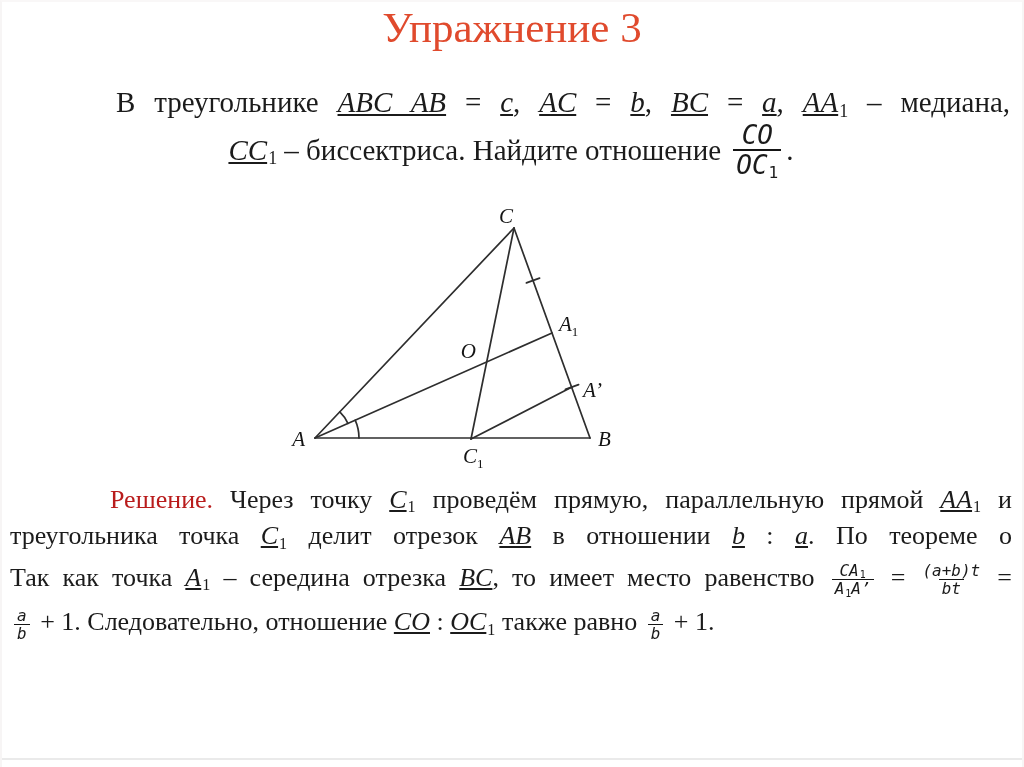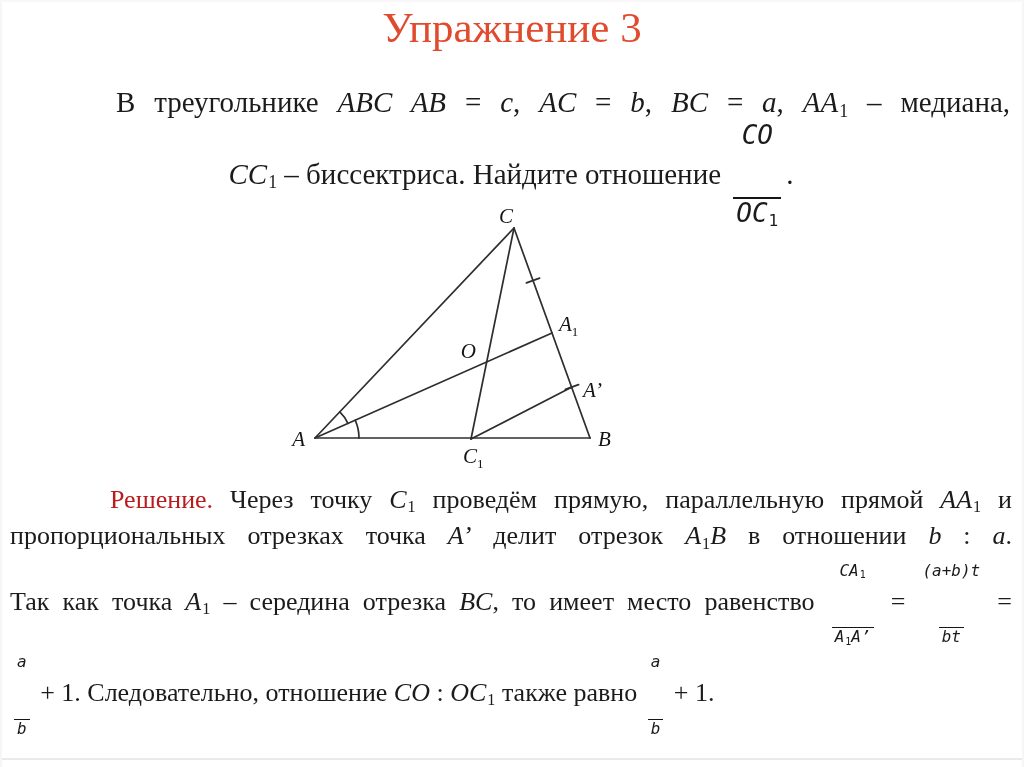--- a/index.html
+++ b/index.html
@@ -14,29 +14,29 @@
   }
   .title {
     position:absolute; top:2px; left:0; right:0; margin:0;
     text-align:center; font-size:43px; font-weight:normal; line-height:48px;
     color:#e04a2d;
   }
   .problem { position:absolute; left:10px; right:12px; top:79px; font-size:29px; }
   .pline { line-height:42px; }
   .p1 { text-align:justify; text-align-last:justify; text-indent:104px; height:42px; }
   .p2 { margin-top:1px; text-align:center; }
-  .v { font-style:italic; }
+  .v { font-style:italic;text-decoration:underline; }
   .red { color:#b91c1c; }
   .sb { font-size:62%; position:relative; top:0.26em; font-style:normal; margin-left:1px; }
   .frac {
     display:inline-flex; flex-direction:column; align-items:center;
     vertical-align:middle; line-height:1.08;
     font-family:"DejaVu Sans Mono", monospace; font-style:italic;
   }
-  .frac .den { border-top:2px solid #151515; padding:0 3px;margin-top:48px; }
+  .frac .den { border-top:2px solid #151515; padding:0 3px; }
   .problem .frac { font-size:26px; margin:0 5px; transform:translateY(-3px); }
   .sol { position:absolute; left:8px; right:10px; top:481px; font-size:26px; }
   .sol .ln { text-align:justify; text-align-last:justify; line-height:33.4px; }
   .sol .ln-first { text-indent:100px; }
   .sol .ln-tall { line-height:30px; padding-top:6px; }
   .sol .ln-last { text-align:left; text-align-last:auto; padding-top:8px; }
   .sol .frac { font-size:16px; margin:0 4px; }
   .sol .frac .den { border-top:1.5px solid #151515; }
   #figure { position:absolute; left:0; top:0; width:1024px; height:767px; }
   #figure line, #figure path { stroke:#2e2e2e; stroke-width:1.7; fill:none; stroke-linecap:round; }
@@ -74,21 +74,21 @@
       <text x="303" y="444" text-anchor="end">A</text>
       <text x="596" y="444" text-anchor="start">B</text>
       <text x="557" y="329" text-anchor="start">A<tspan class="figsub" dy="5">1</tspan></text>
       <text x="581" y="395" text-anchor="start">A’</text>
       <text x="474" y="356" text-anchor="end">O</text>
       <text x="461" y="461" text-anchor="start">C<tspan class="figsub" dy="5">1</tspan></text>
     </svg>
 
   <div class="sol">
     <div class="ln ln-first"><span class="red">Решение.</span> Через точку <span class="v">C</span><span class="sb">1</span> проведём прямую, параллельную прямой <span class="v">AA</span><span class="sb">1</span> и</div>
-    <div class="ln">пропорциональных отрезках точка <span class="v">A’</span> делит отрезок <span class="v">A</span><span class="sb">1</span><span class="v">B</span> в отношении <span class="v">b</span> : <span class="v">a</span>.</div>
+    <div class="ln">треугольника точка <span class="v">C</span><span class="sb">1</span> делит отрезок <span class="v">AB</span> в отношении <span class="v">b</span> : <span class="v">a</span>. По теореме о</div>
     <div class="ln ln-tall">Так как точка <span class="v">A</span><span class="sb">1</span> – середина отрезка <span class="v">BC</span>, то имеет место равенство <span class="frac">
           <span class="num">CA<span class="sb">1</span></span>
           <span class="den">A<span class="sb">1</span>A’</span>
         </span> = <span class="frac">
           <span class="num">(a+b)t</span>
           <span class="den">bt</span>
         </span> =</div>
     <div class="ln ln-last"><span class="frac">
           <span class="num">a</span>
           <span class="den">b</span>

